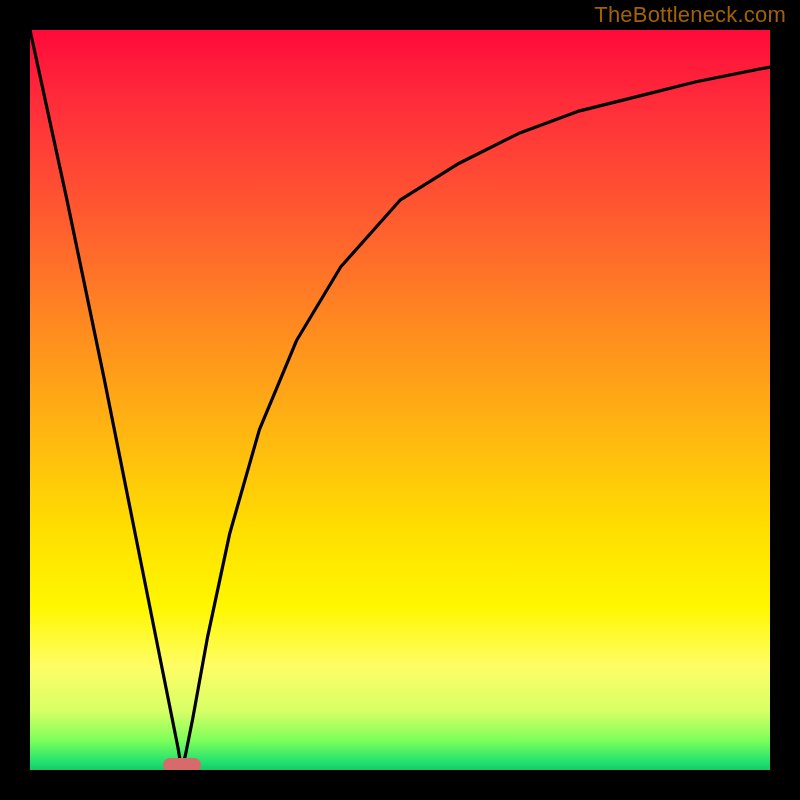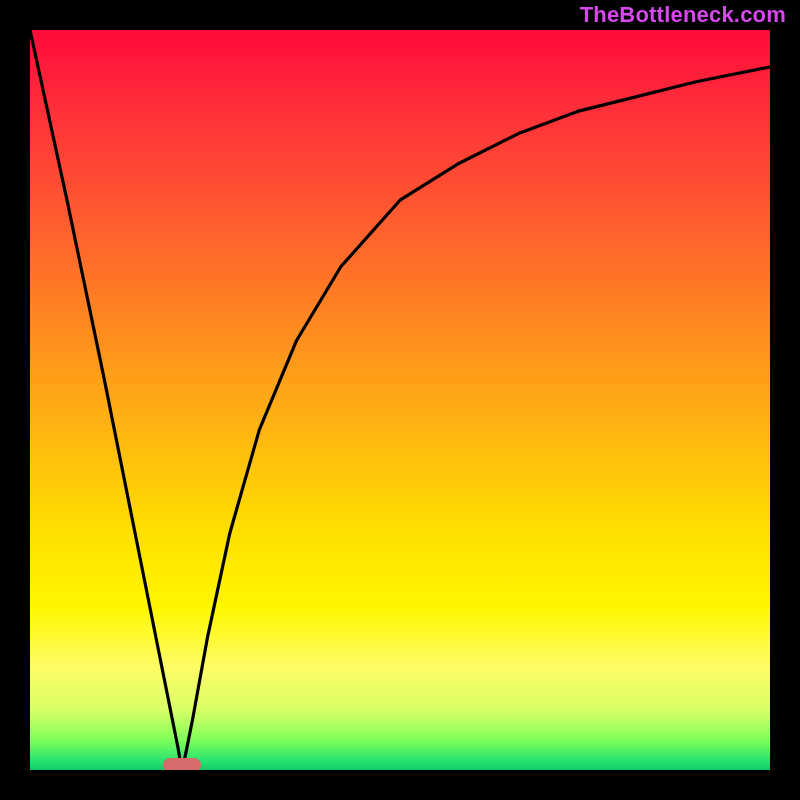--- a/index.html
+++ b/index.html
@@ -50,24 +50,24 @@
     );
   }
   .marker {
     position: absolute;
     border-radius: 10px;
   }
   .watermark {
     position: absolute;
     top: 2px;
     right: 14px;
-    color: #d946ef;
+    color: #a16207;
     font-size: 22px;
     letter-spacing: 0.2px;
-    font-weight: 700;
+    font-weight: 400;
     text-align: right;
   }
   svg.curve {
     position: absolute;
     left: 0;
     top: 0;
     width: 100%;
     height: 100%;
   }
 </style>

